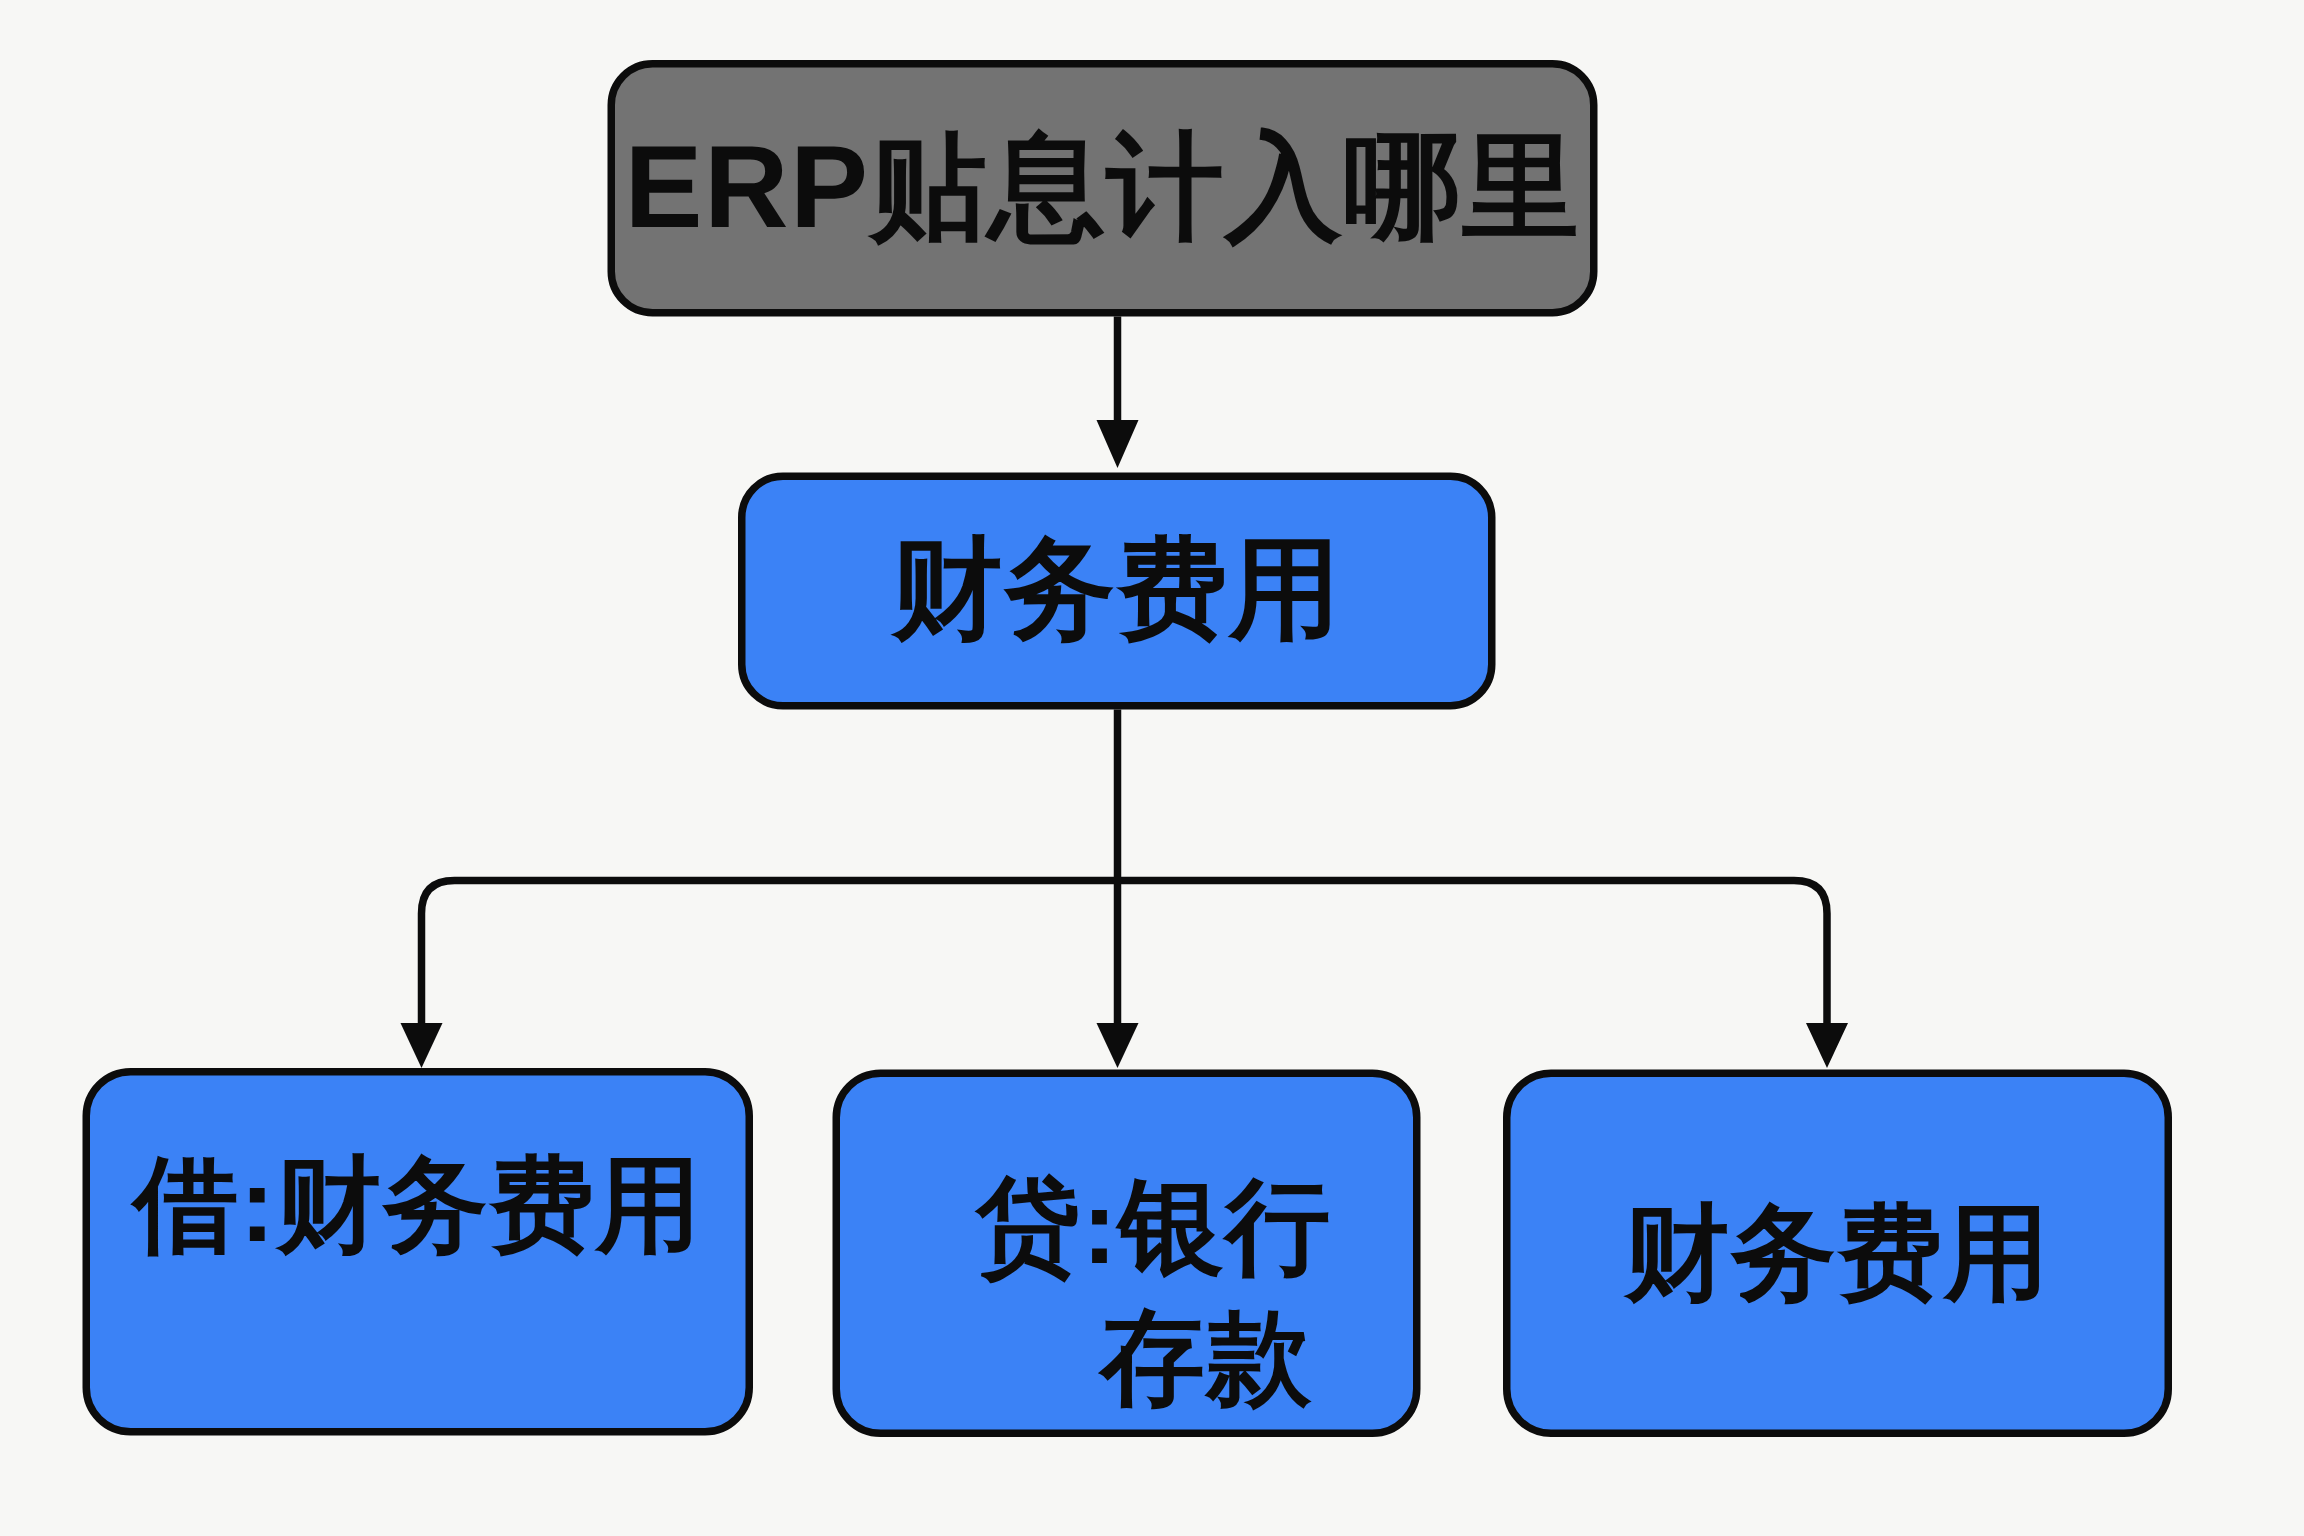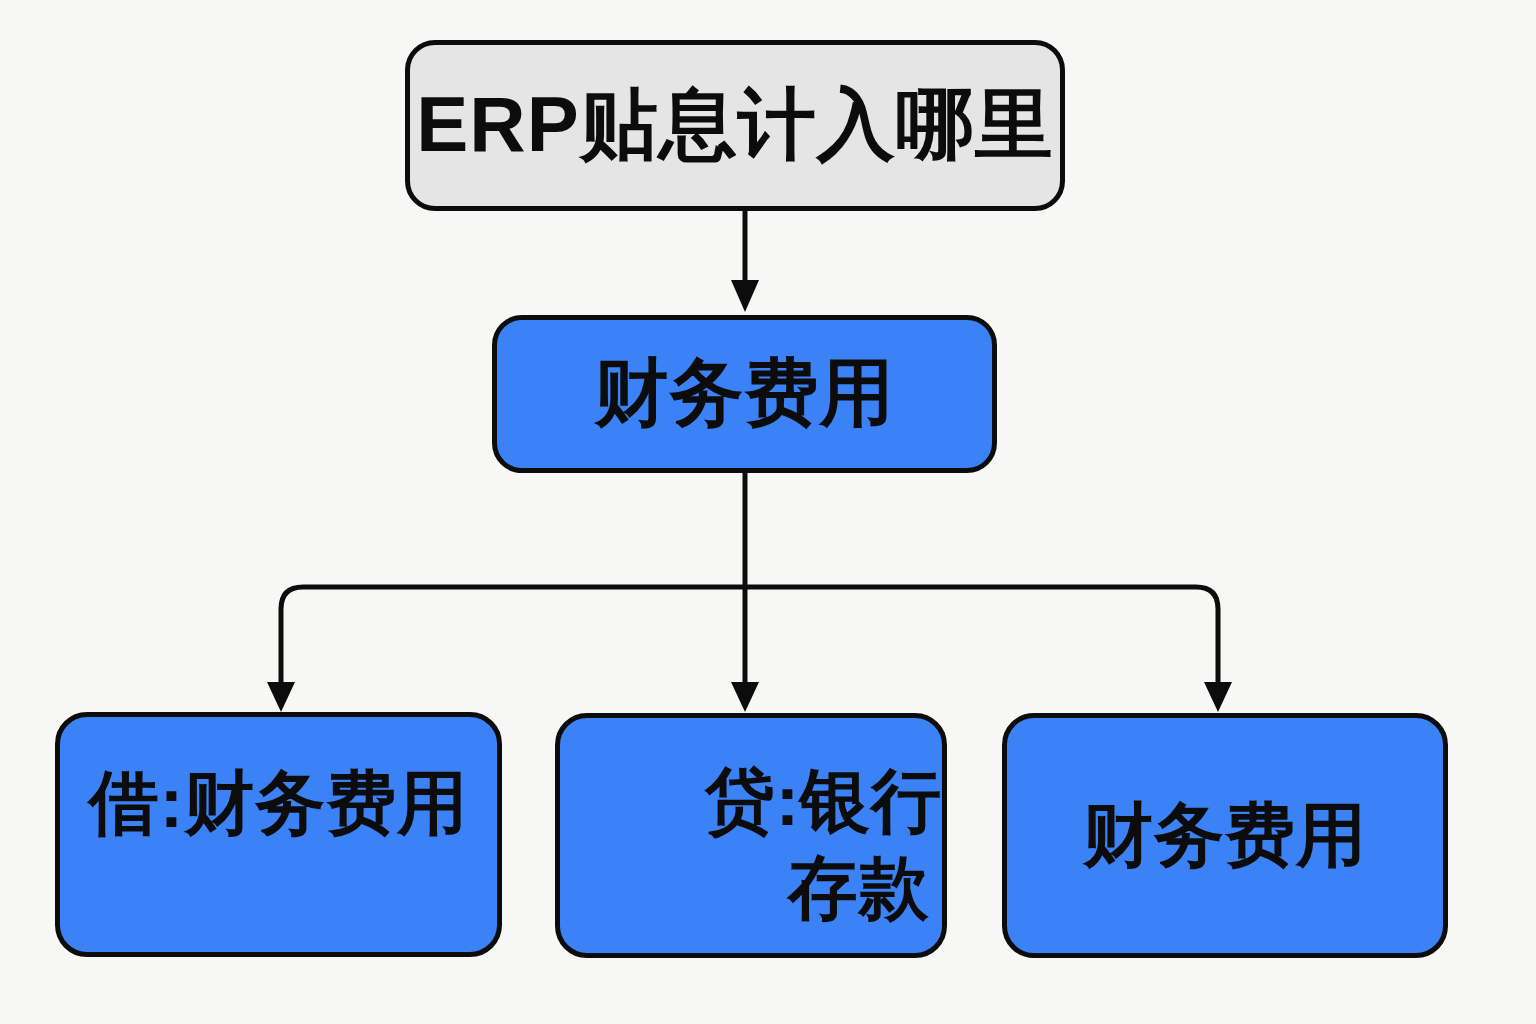--- a/index.html
+++ b/index.html
@@ -34,21 +34,21 @@
     justify-content: center;
     text-align: center;
     letter-spacing: 1px;
   }
   .node-root {
     left: 405px;
     top: 40px;
     width: 660px;
     height: 171px;
     border-radius: 30px;
-    background: #e5e5e5;
+    background: #737373;
     font-size: 78px;
   }
   .node-level2 {
     left: 492px;
     top: 315px;
     width: 505px;
     height: 158px;
     border-radius: 30px;
     font-size: 74px;
   }
@@ -64,22 +64,22 @@
     align-items: flex-start;
     padding-top: 40px;
     justify-content: center;
   }
   .node-leaf-credit {
     left: 555px;
     top: 713px;
     width: 392px;
     height: 245px;
     align-items: flex-start;
-    justify-content: flex-end;
-    padding-top: 40px;
+    justify-content: center;
+    padding-top: 57px;
     padding-left: 36px;
     text-align: left;
   }
   .node-leaf-credit .line2 {
     margin-left: 83px;
   }
   .node-leaf-other {
     left: 1002px;
     top: 713px;
     width: 446px;

